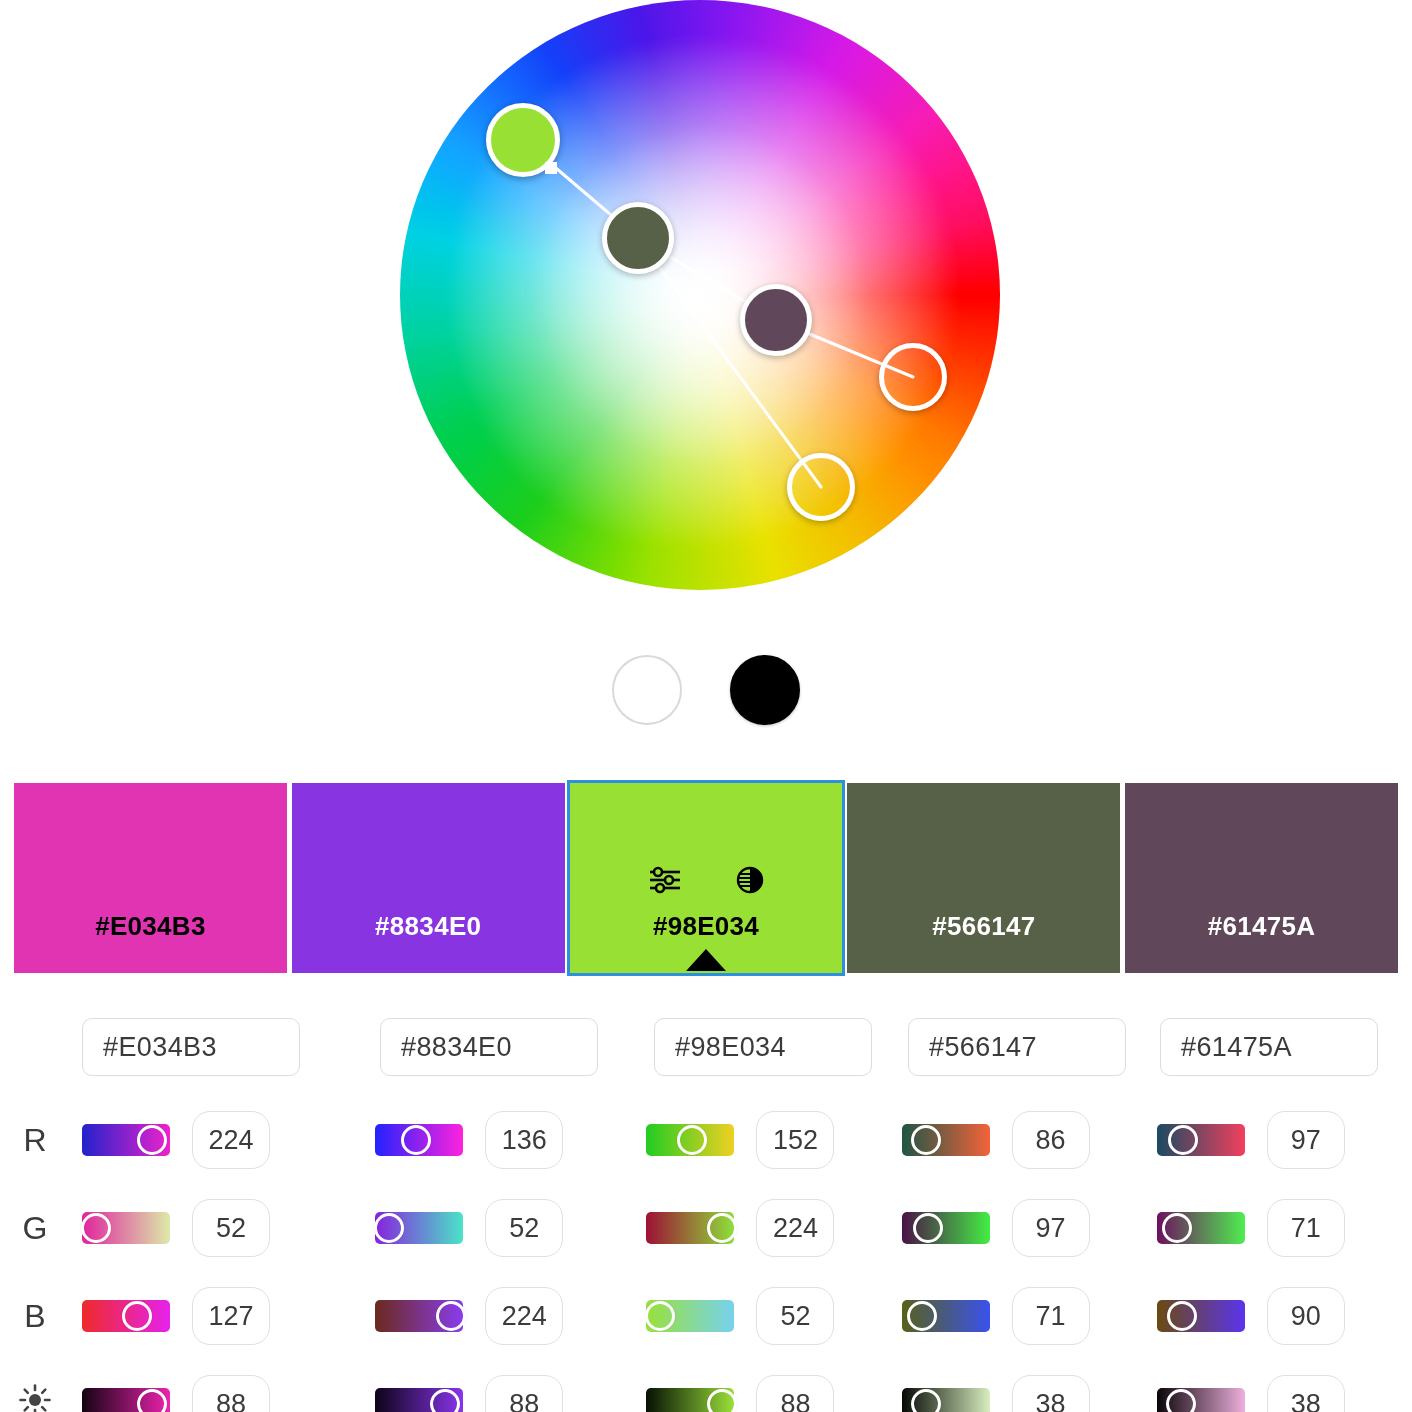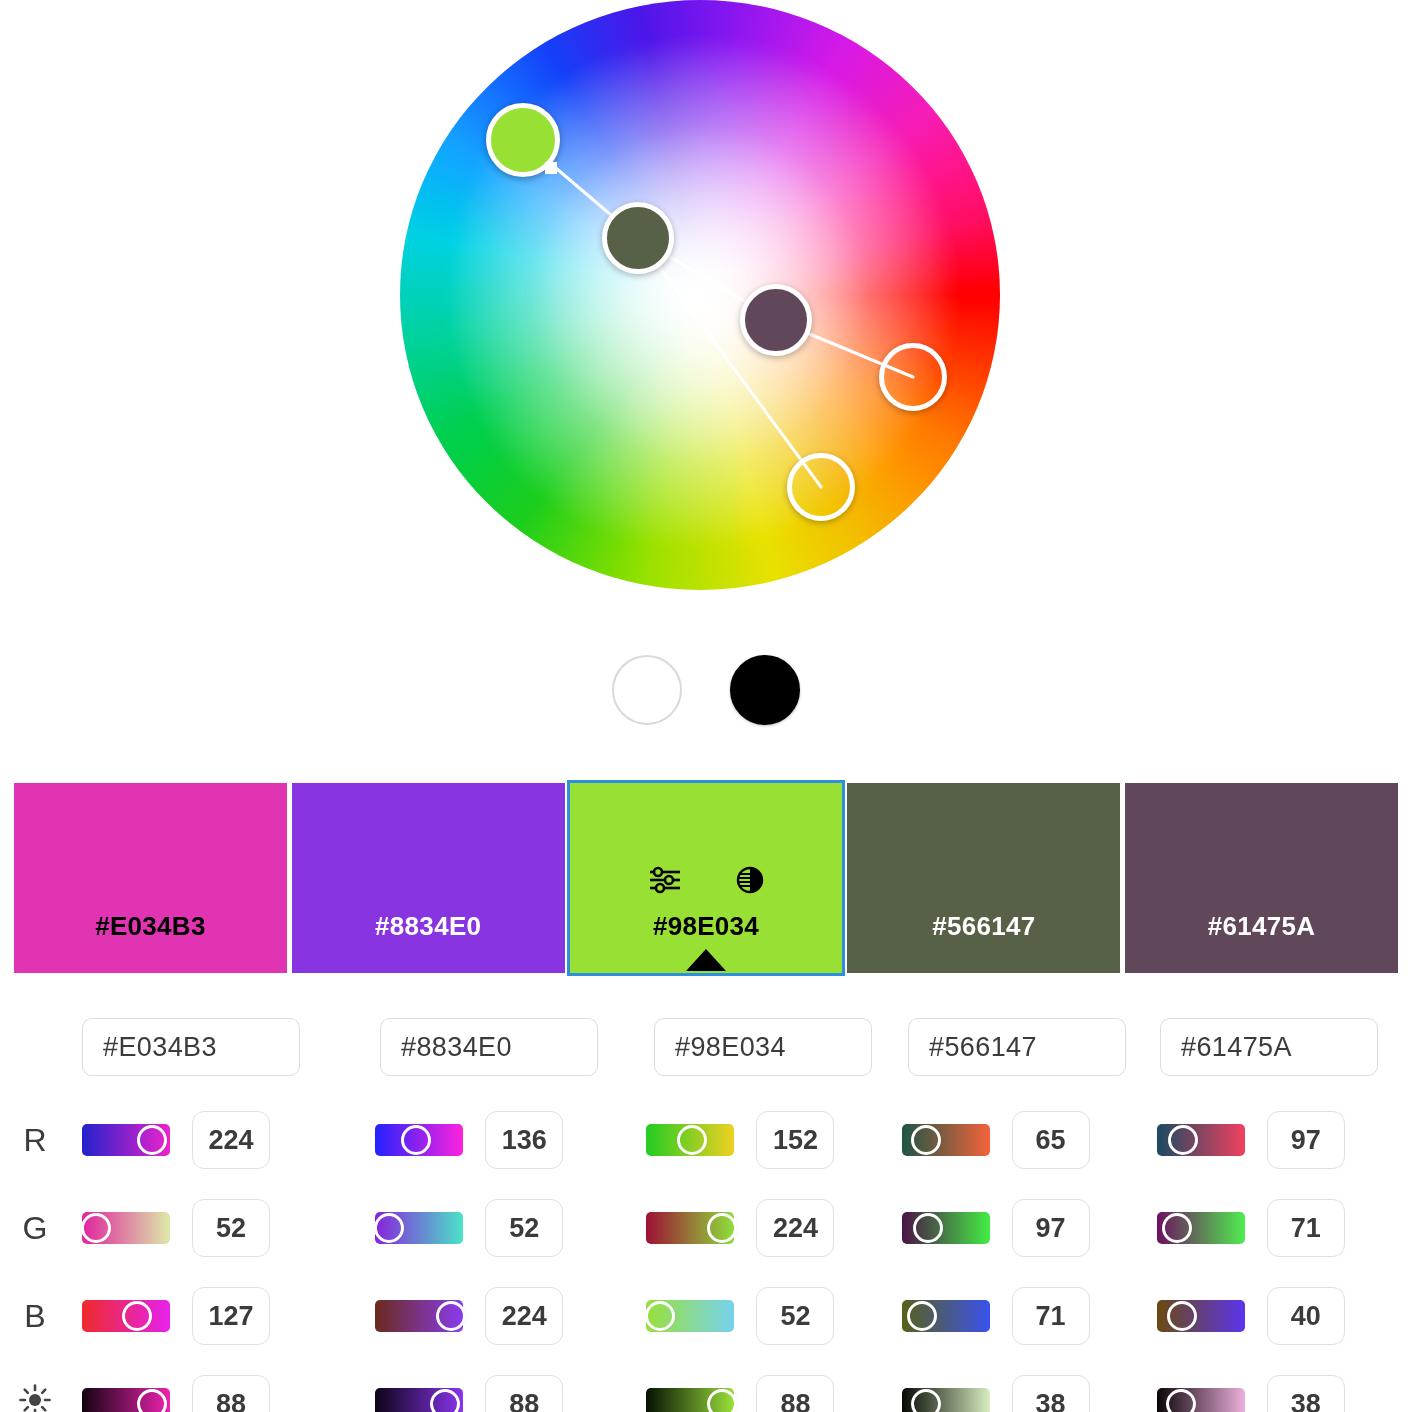--- a/index.html
+++ b/index.html
@@ -143,23 +143,23 @@
     position: relative; width: 88px; height: 32px; border-radius: 5px;
   }
   .slider .knob {
     position: absolute; top: 50%; transform: translate(-50%, -50%);
     width: 30px; height: 30px; border-radius: 50%;
     border: 3px solid #ffffff; background: transparent;
     box-shadow: 0 0 2px rgba(0,0,0,0.10);
   }
   .num-box {
     width: 78px; height: 58px;
-    border: 1px solid #e0e0e0; border-radius: 12px; background: #ffffff;
+    border: 1px solid #e0e0e0; border-radius: 18px; background: #ffffff;
     display: flex; align-items: center; justify-content: center;
-    font-size: 27px; color: #3b3b3b; font-weight: bold;
+    font-size: 27px; color: #3b3b3b;
   }
   .spacer-num { margin-left: 8px; }
 </style>
 </head>
 <body>
 
 <div id="app">
 
   <div class="wheel-area">
     <div class="wheel-wrap">
@@ -268,21 +268,21 @@
           <div class="ch-cell">
             <div class="slider" style="background:linear-gradient(90deg,#22cc22,#f0d022);">
               <div class="knob" style="left:46px;"></div>
             </div>
             <div class="num-box spacer-num">152</div>
           </div>
           <div class="ch-cell">
             <div class="slider" style="background:linear-gradient(90deg,#1f5544,#f4633a);">
               <div class="knob" style="left:24px;"></div>
             </div>
-            <div class="num-box spacer-num">65</div>
+            <div class="num-box spacer-num">86</div>
           </div>
           <div class="ch-cell">
             <div class="slider" style="background:linear-gradient(90deg,#1b4a63,#f2405e);">
               <div class="knob" style="left:26px;"></div>
             </div>
             <div class="num-box spacer-num">97</div>
           </div>
         </div>
       </div>
       <div class="ch-row">
@@ -344,21 +344,21 @@
           <div class="ch-cell">
             <div class="slider" style="background:linear-gradient(90deg,#57611a,#3a52ee);">
               <div class="knob" style="left:20px;"></div>
             </div>
             <div class="num-box spacer-num">71</div>
           </div>
           <div class="ch-cell">
             <div class="slider" style="background:linear-gradient(90deg,#6b4a10,#5b34ee);">
               <div class="knob" style="left:25px;"></div>
             </div>
-            <div class="num-box spacer-num">40</div>
+            <div class="num-box spacer-num">90</div>
           </div>
         </div>
       </div>
       <div class="ch-row">
         <div class="ch-label"><svg class="sun" viewBox="0 0 34 34">
             <circle cx="17" cy="17" r="6" fill="#444"></circle>
             <g stroke="#444" stroke-width="2.6" stroke-linecap="round">
               <line x1="17" y1="2.5" x2="17" y2="7"></line>
               <line x1="17" y1="27" x2="17" y2="31.5"></line>
               <line x1="2.5" y1="17" x2="7" y2="17"></line>

